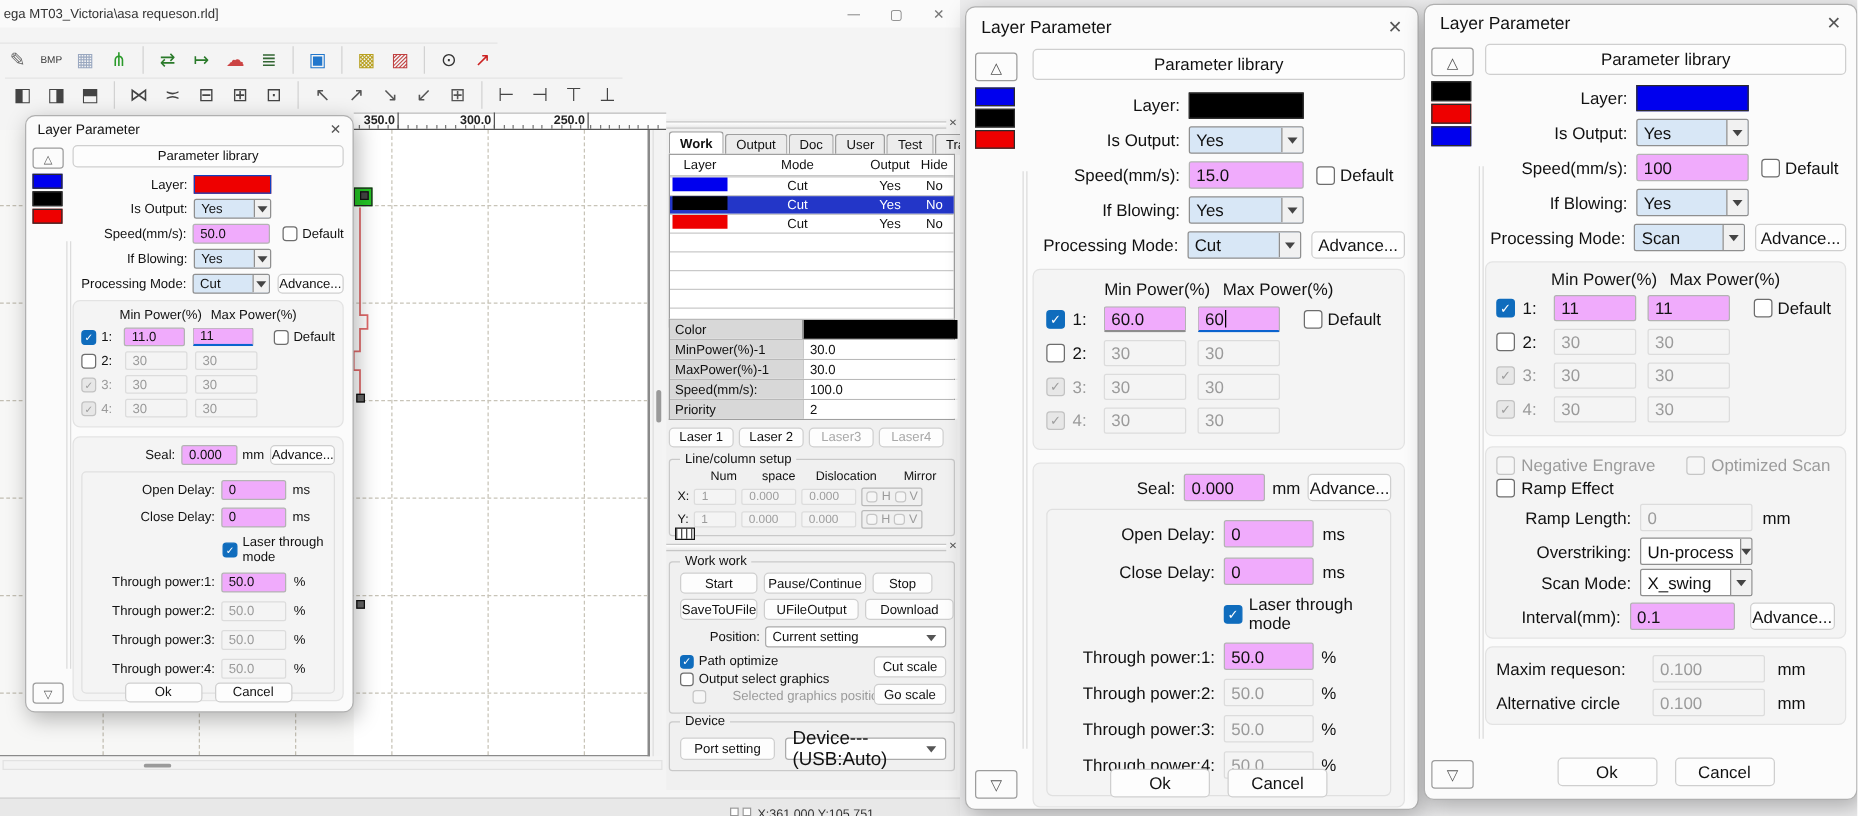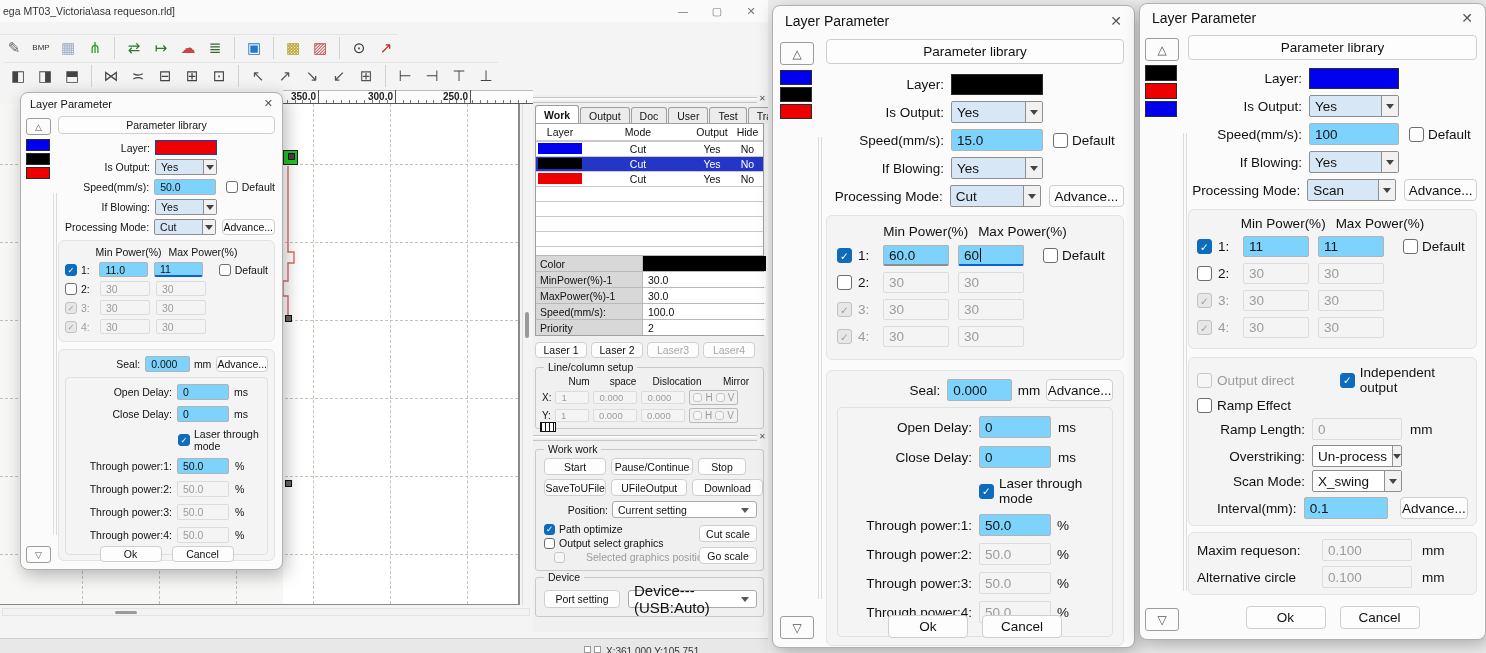--- a/index.html
+++ b/index.html
@@ -2,21 +2,21 @@
 <html><head>
 <meta charset="utf-8">
 <style>
 *{margin:0;padding:0;box-sizing:border-box}
 body{font-family:"Liberation Sans",sans-serif;color:#111}
 #page{position:relative;width:1486px;height:653px;background:#fff;overflow:hidden;font-size:11px}
 .abs{position:absolute}
 
 .btn{display:flex;align-items:center;justify-content:center;background:#fdfdfd;border:1px solid #cfcfcf;border-radius:4px;cursor:default;white-space:nowrap}
 .btn.dis{color:#a8a8a8}
-.inp{background:#7dd3fc;border:1px solid #b3b3b3;border-radius:2px;display:flex;align-items:center;padding:0 5px;overflow:hidden;white-space:nowrap}
+.inp{background:#f0abfc;border:1px solid #b3b3b3;border-radius:2px;display:flex;align-items:center;padding:0 5px;overflow:hidden;white-space:nowrap}
 .inp.dis{background:#f4f4f4;border-color:#dcdcdc;color:#9b9b9b}
 .inp.focus{border-bottom:2px solid #0a63ce}
 .inp.under{border-bottom:2px solid #8d8d8d}
 .car{display:inline-block;width:1px;height:1em;background:#000;margin-left:1px}
 .combo{display:flex;align-items:stretch;border:1px solid #8f8f8f;border-radius:2px;background:#d8e7f6;overflow:hidden}
 .combo.white{background:#fff}
 .combo .cv{flex:1;display:flex;align-items:center;padding:0 5px;white-space:nowrap}
 .combo .ca{width:17px;background:#f1f1f1;border-left:1px solid #8f8f8f;display:flex;align-items:center;justify-content:center}
 .combo .ca::after{content:"";border:4px solid transparent;border-top:5px solid #444;margin-top:5px}
 .ddl{display:flex;align-items:center;background:#fff;border:1px solid #ababab;border-radius:3px;padding:0 5px;position:relative}
@@ -648,25 +648,25 @@
               <span class="inp dis">30</span>
               <span class="inp dis">30</span>
             </div>
           </div>
       </div>
 
       <div class="grp" style="margin-top:8px;padding:7px 8px 6px">
         <div class="frow" style="margin-bottom:3px">
           <span class="frow" style="width:152px;gap:5px">
               <span class="cb dis"></span>
-              <span class="dim">Output direct</span>
+              <span class="dim">Negative Engrave</span>
             </span>
           <span class="frow" style="gap:5px">
-              <span class="cb on"></span>
-              <span>Independent output</span>
+              <span class="cb dis"></span>
+              <span class="dim">Optimized Scan</span>
             </span>
         </div>
         <div class="frow" style="margin-bottom:5px;gap:5px">
           <span class="cb"></span>
           <span>Ramp Effect</span>
         </div>
         <div class="frow" style="margin-bottom:5px">
           <span class="flab" style="width:108px">Ramp Length:</span>
           <div class="inp dis" style="width:90px">
               <span>0</span>

